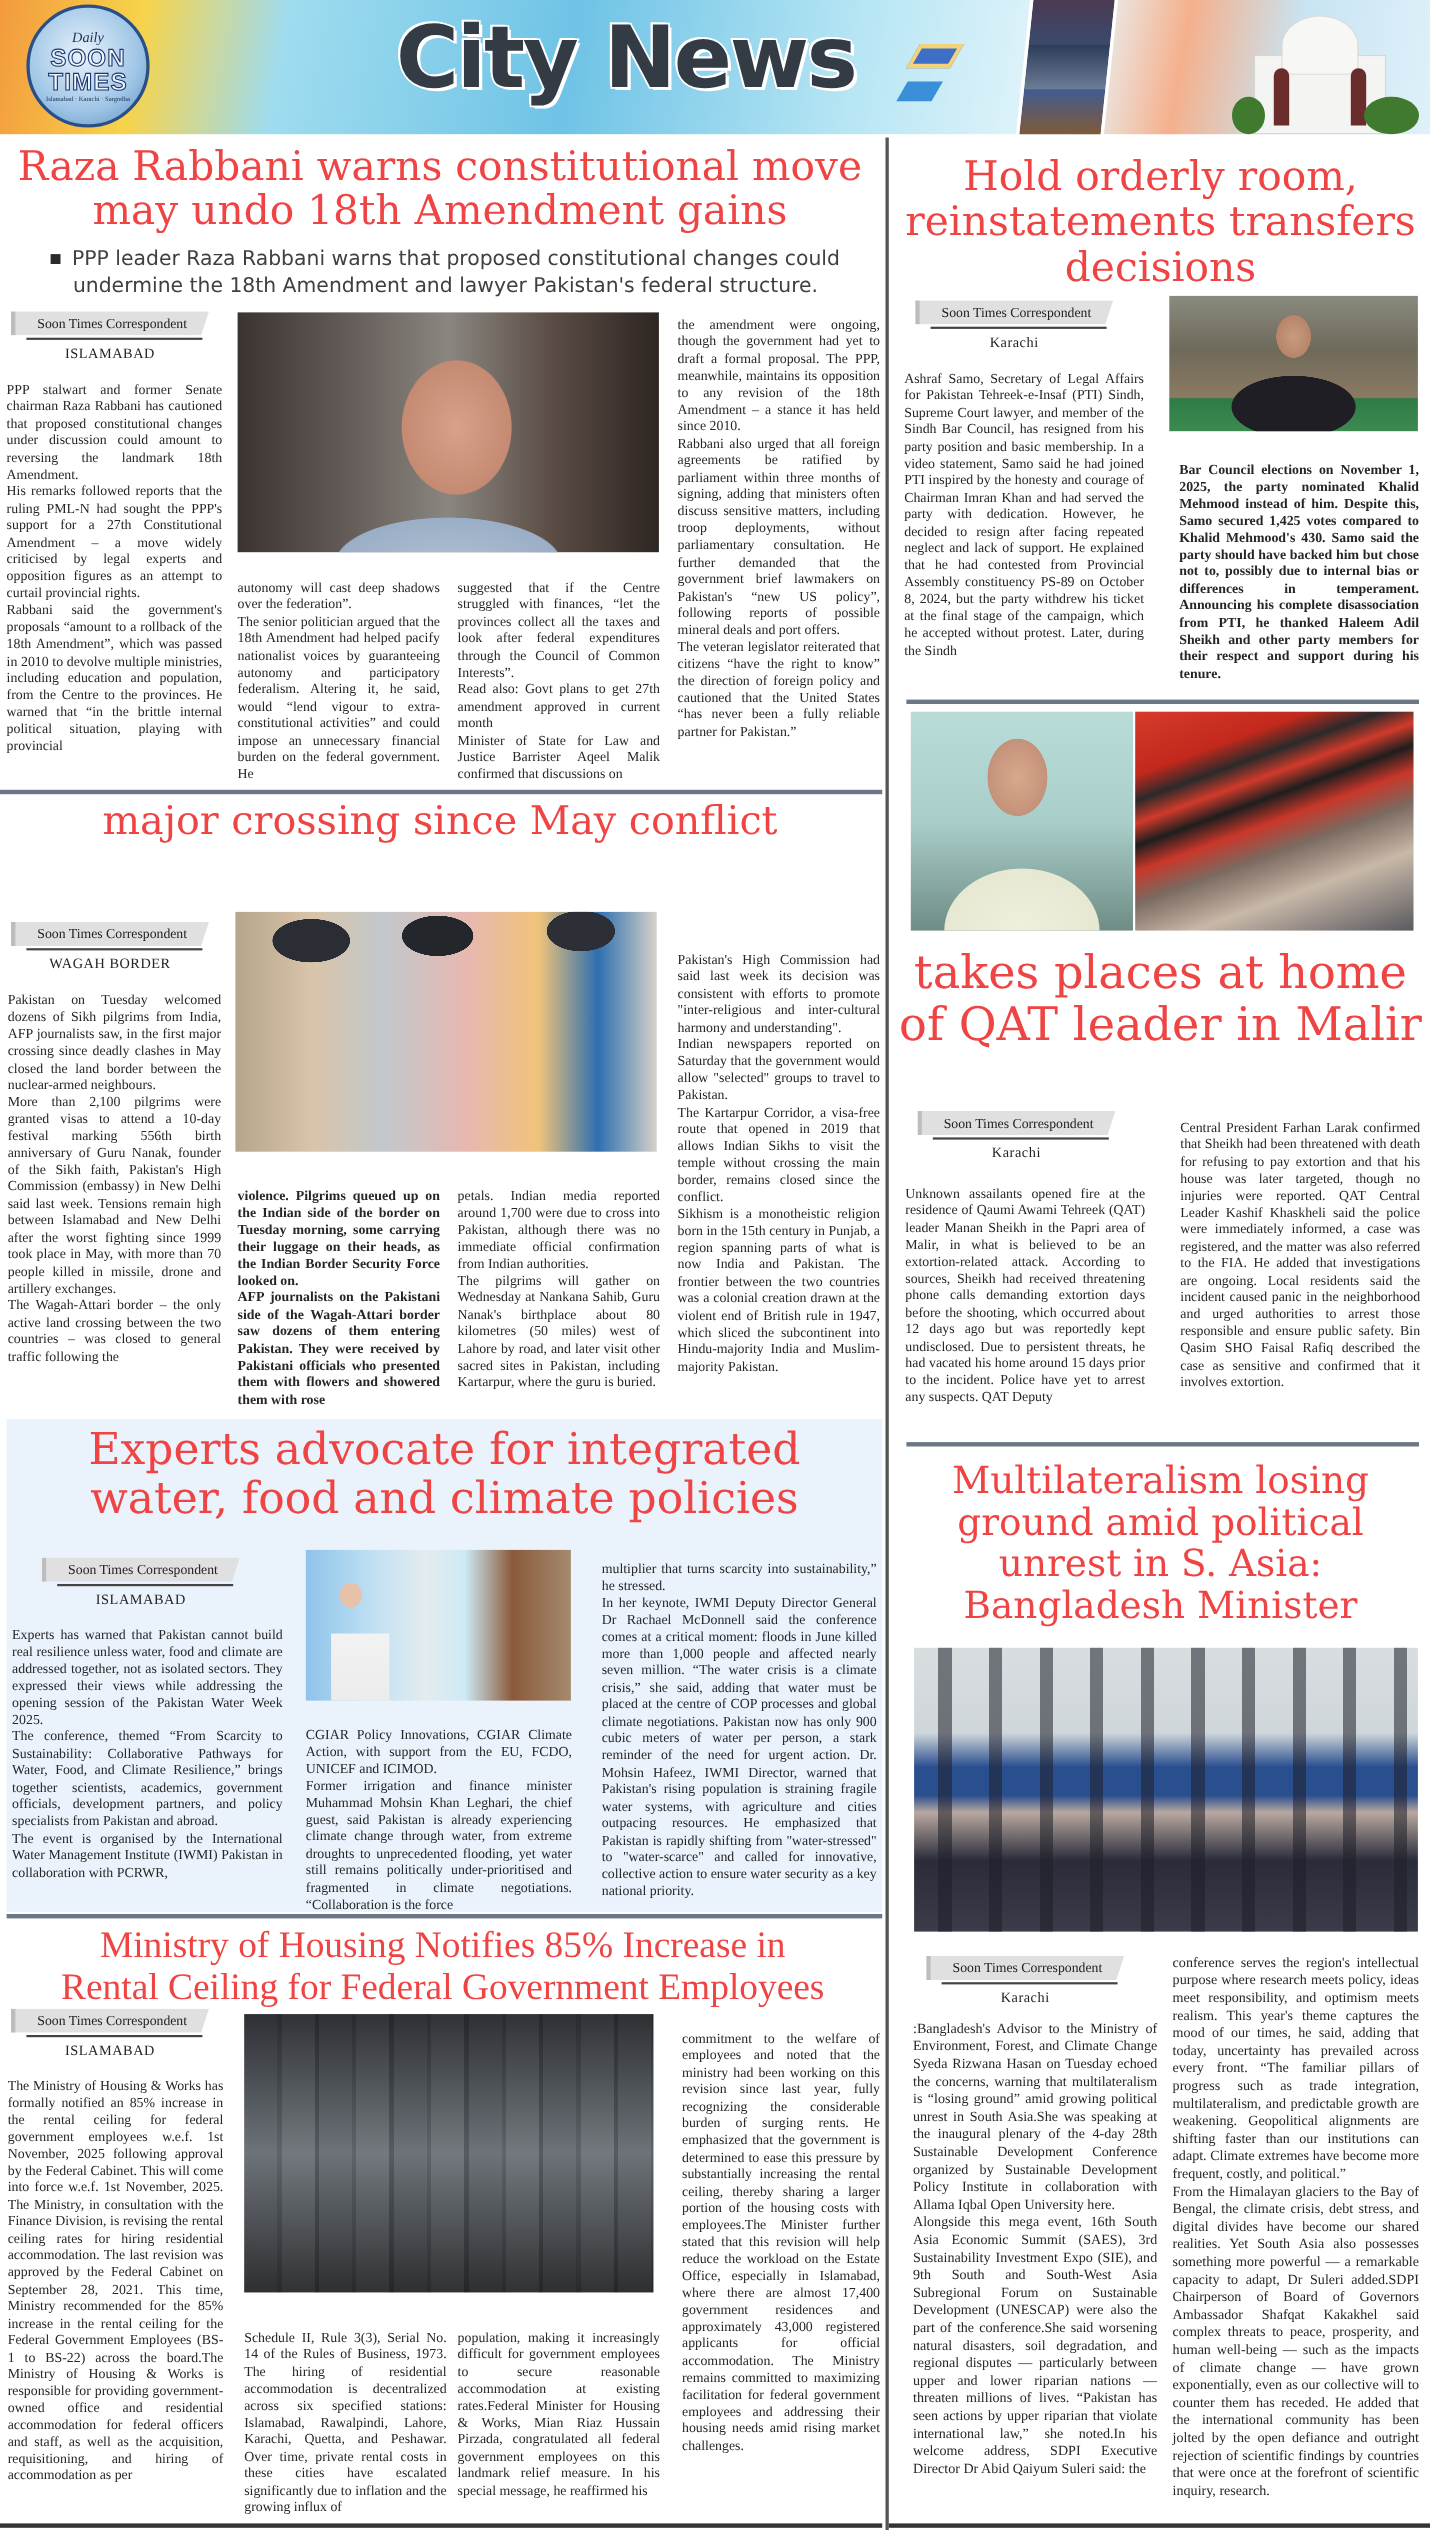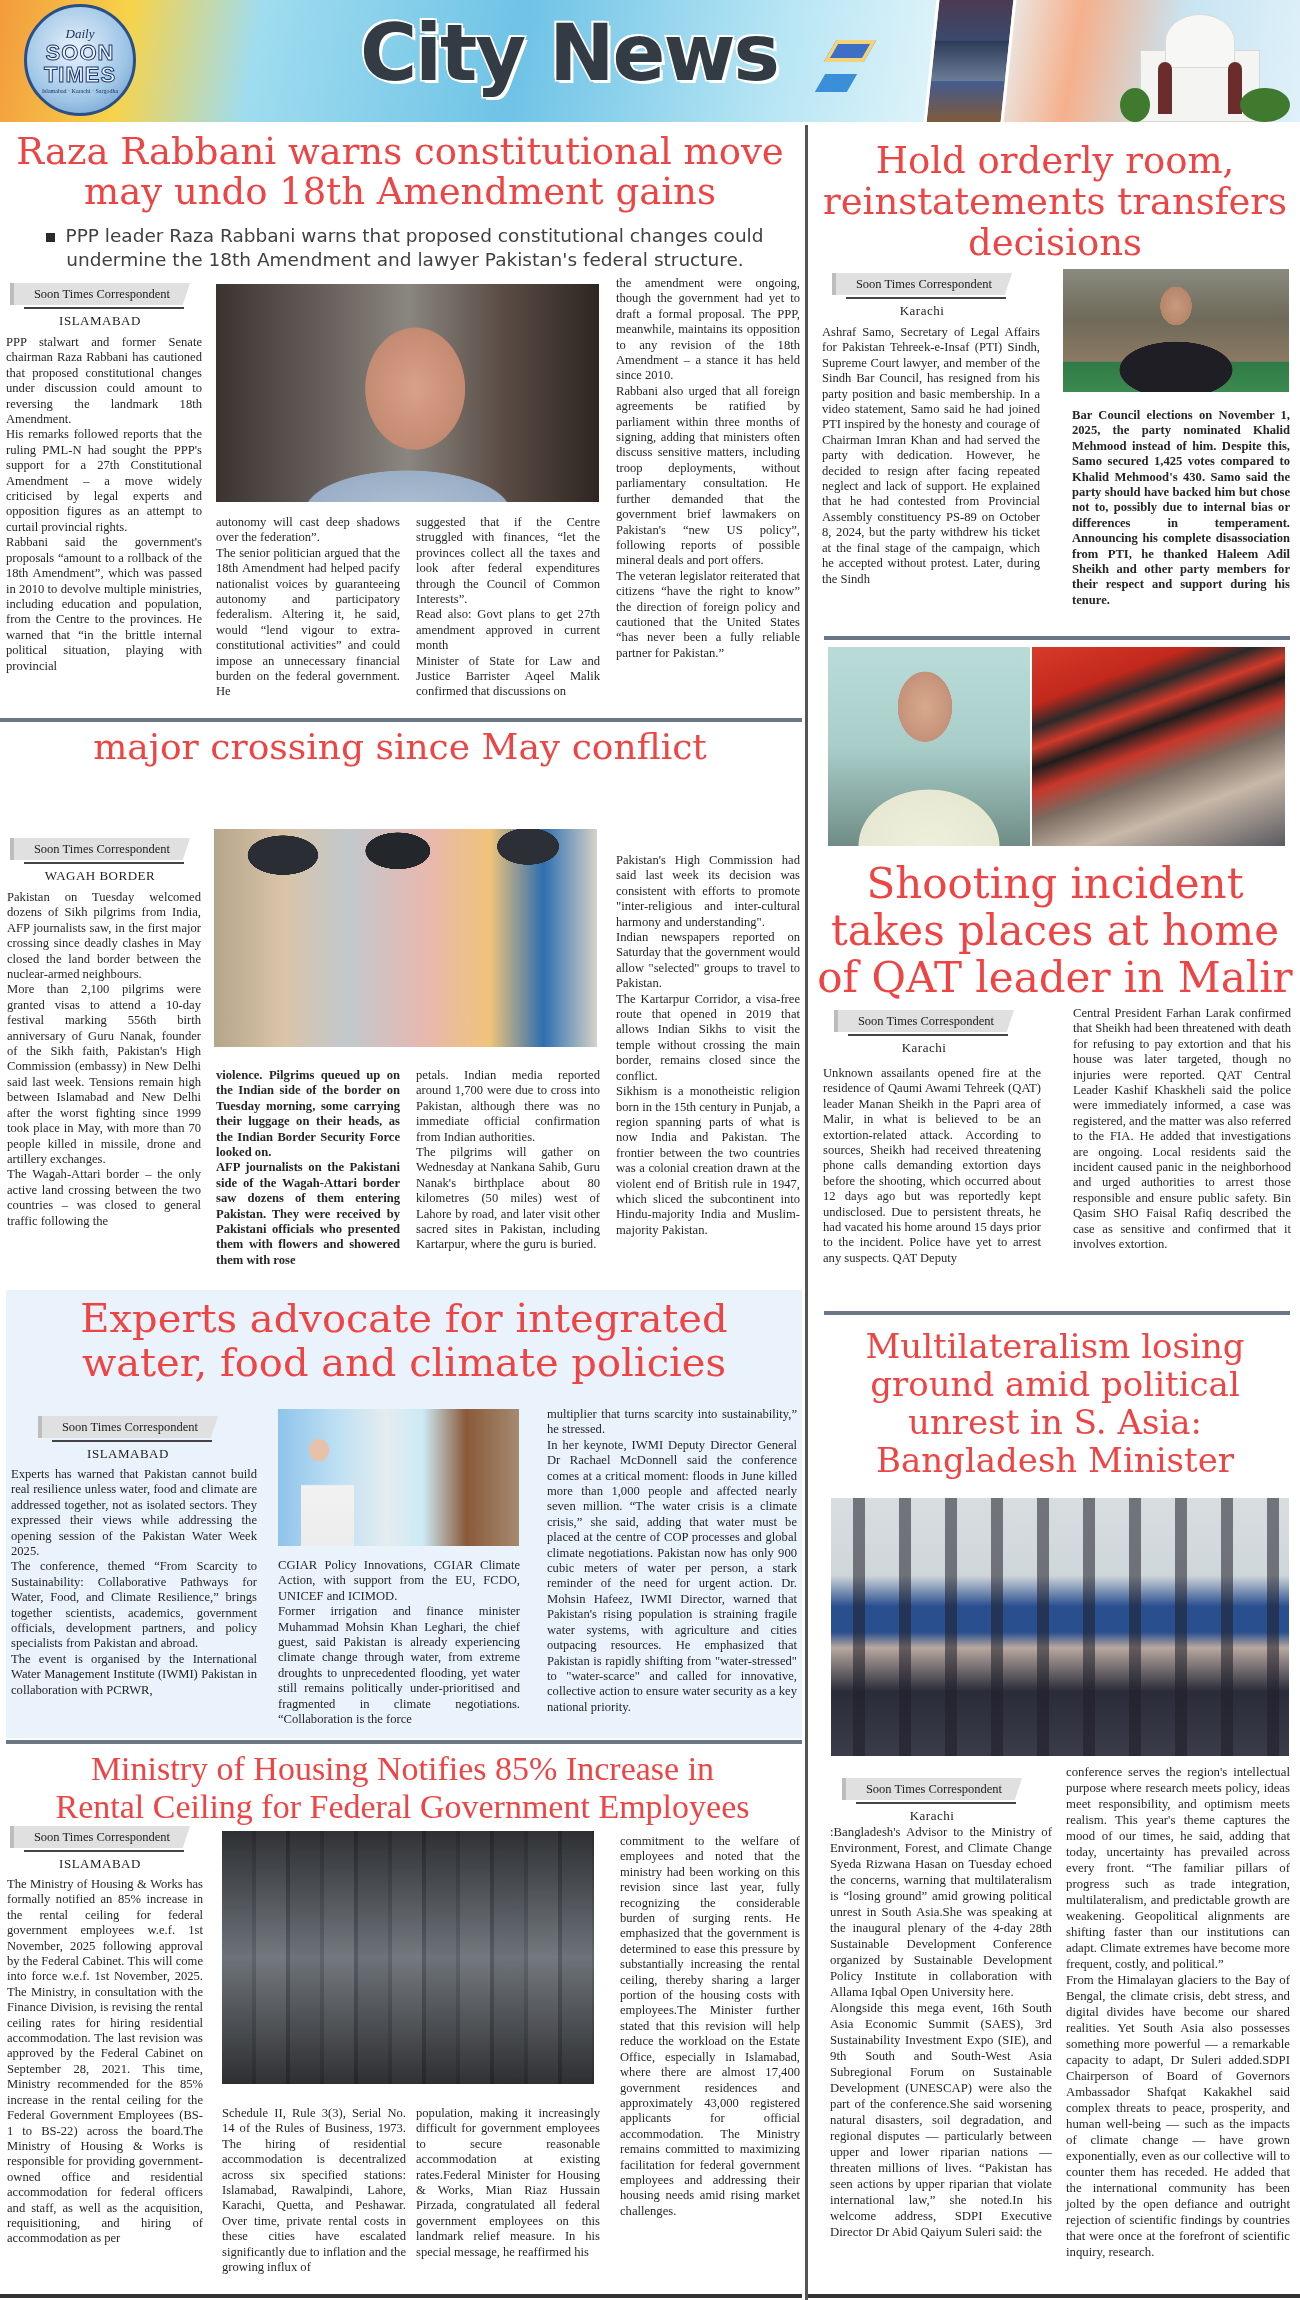--- a/index.html
+++ b/index.html
@@ -19,21 +19,21 @@
   .tree{top:88px;width:30px;height:34px;border-radius:50%;background:#3f7a2e;}
 
   
   .vline{background:#555;width:3px;}
   .hline{background:#6b7785;height:4px;}
   .headline{font-family:"DejaVu Serif",serif;color:#ef4444;text-align:center;line-height:1.08;}
   .byline{width:180px;}
   .byline .tag{background:#e0e0e0;height:22px;font-size:12.5px;text-align:center;line-height:22px;color:#222;clip-path:polygon(0 0,100% 0,96% 100%,0 100%);border-left:4px solid #bdbdbd;}
   .byline .rule{height:2px;background:#444;margin:2px 6px 0 14px;}
   .byline .place{text-align:center;font-size:13px;margin-top:4px;letter-spacing:0.5px;}
-  .col{font-size:12.6px;line-height:15.4px;text-align:justify;color:#262626;}
+  .col{font-size:12.6px;line-height:15.4px;text-align:justify;color:#262626;margin-top:12px;}
   .col p{margin:0;}
   .col p+p{margin-top:0;}
   .img{overflow:hidden;}
   .bullet-sq{display:inline-block;width:9px;height:9px;background:#2b2b2b;margin-right:10px;vertical-align:middle;}
   .blue-bg{background:#eaf2fb;}
 </style>
 </head>
 <body>
 
 <div class="abs masthead"></div>
@@ -106,21 +106,20 @@
 </div>
 <div class="abs img" style="left:1063px;top:269px;width:226px;height:123px;background:radial-gradient(ellipse 26px 32px at 50% 30%,#c99a7e 0%,#b7866a 60%,transparent 61%),radial-gradient(ellipse 80px 40px at 50% 82%,#1e1e24 0%,#1e1e24 70%,transparent 71%),linear-gradient(180deg,#8a8a7f 0%,#6f6a5a 40%,#8b7a63 75%,#2f7b45 76%,#3c8a52 100%);"></div>
 <div class="abs col" style="left:1072px;top:408px;width:218px;font-weight:bold;">
   <p>Bar Council elections on November 1, 2025, the party nominated Khalid Mehmood instead of him. Despite this, Samo secured 1,425 votes compared to Khalid Mehmood's 430. Samo said the party should have backed him but chose not to, possibly due to internal bias or differences in temperament. Announcing his complete disassociation from PTI, he thanked Haleem Adil Sheikh and other party members for their respect and support during his tenure.</p>
 </div>
 <div class="abs hline" style="left:824px;top:636px;width:466px;"></div>
 
 <div class="abs img" style="left:828px;top:647px;width:202px;height:199px;background:radial-gradient(ellipse 45px 58px at 48% 30%,#d8a98c 0%,#c4927a 60%,transparent 61%),radial-gradient(ellipse 100px 80px at 50% 100%,#eef0dd 0%,#e6e8d2 70%,transparent 71%),linear-gradient(180deg,#b9dcd8 0%,#a9cec9 50%,#6f8c86 100%);"></div>
 <div class="abs img" style="left:1032px;top:647px;width:253px;height:199px;background:linear-gradient(160deg,#d63b2a 0%,#c2281c 20%,#2a2a2a 28%,#d03a2a 35%,#1e1e1e 42%,#c9372a 50%,#7a6a60 60%,#c8b8a8 75%,#5a5a60 100%);"></div>
 <div class="abs headline" style="left:815px;top:860px;width:480px;font-size:42px;line-height:47px;">
-  <div>Shooting incident</div>
   <div>takes places at home</div>
   <div>of QAT leader in Malir</div>
 </div>
 <div class="abs byline" style="left:834px;top:1010px;">
   <div class="tag">Soon Times Correspondent</div>
   <div class="rule"></div>
   <div class="place">Karachi</div>
 </div>
 <div class="abs col" style="left:823px;top:1066px;width:218px;">
   <p>Unknown assailants opened fire at the residence of Qaumi Awami Tehreek (QAT) leader Manan Sheikh in the Papri area of Malir, in what is believed to be an extortion-related attack. According to sources, Sheikh had received threatening phone calls demanding extortion days before the shooting, which occurred about 12 days ago but was reportedly kept undisclosed. Due to persistent threats, he had vacated his home around 15 days prior to the incident. Police have yet to arrest any suspects. QAT Deputy</p>

